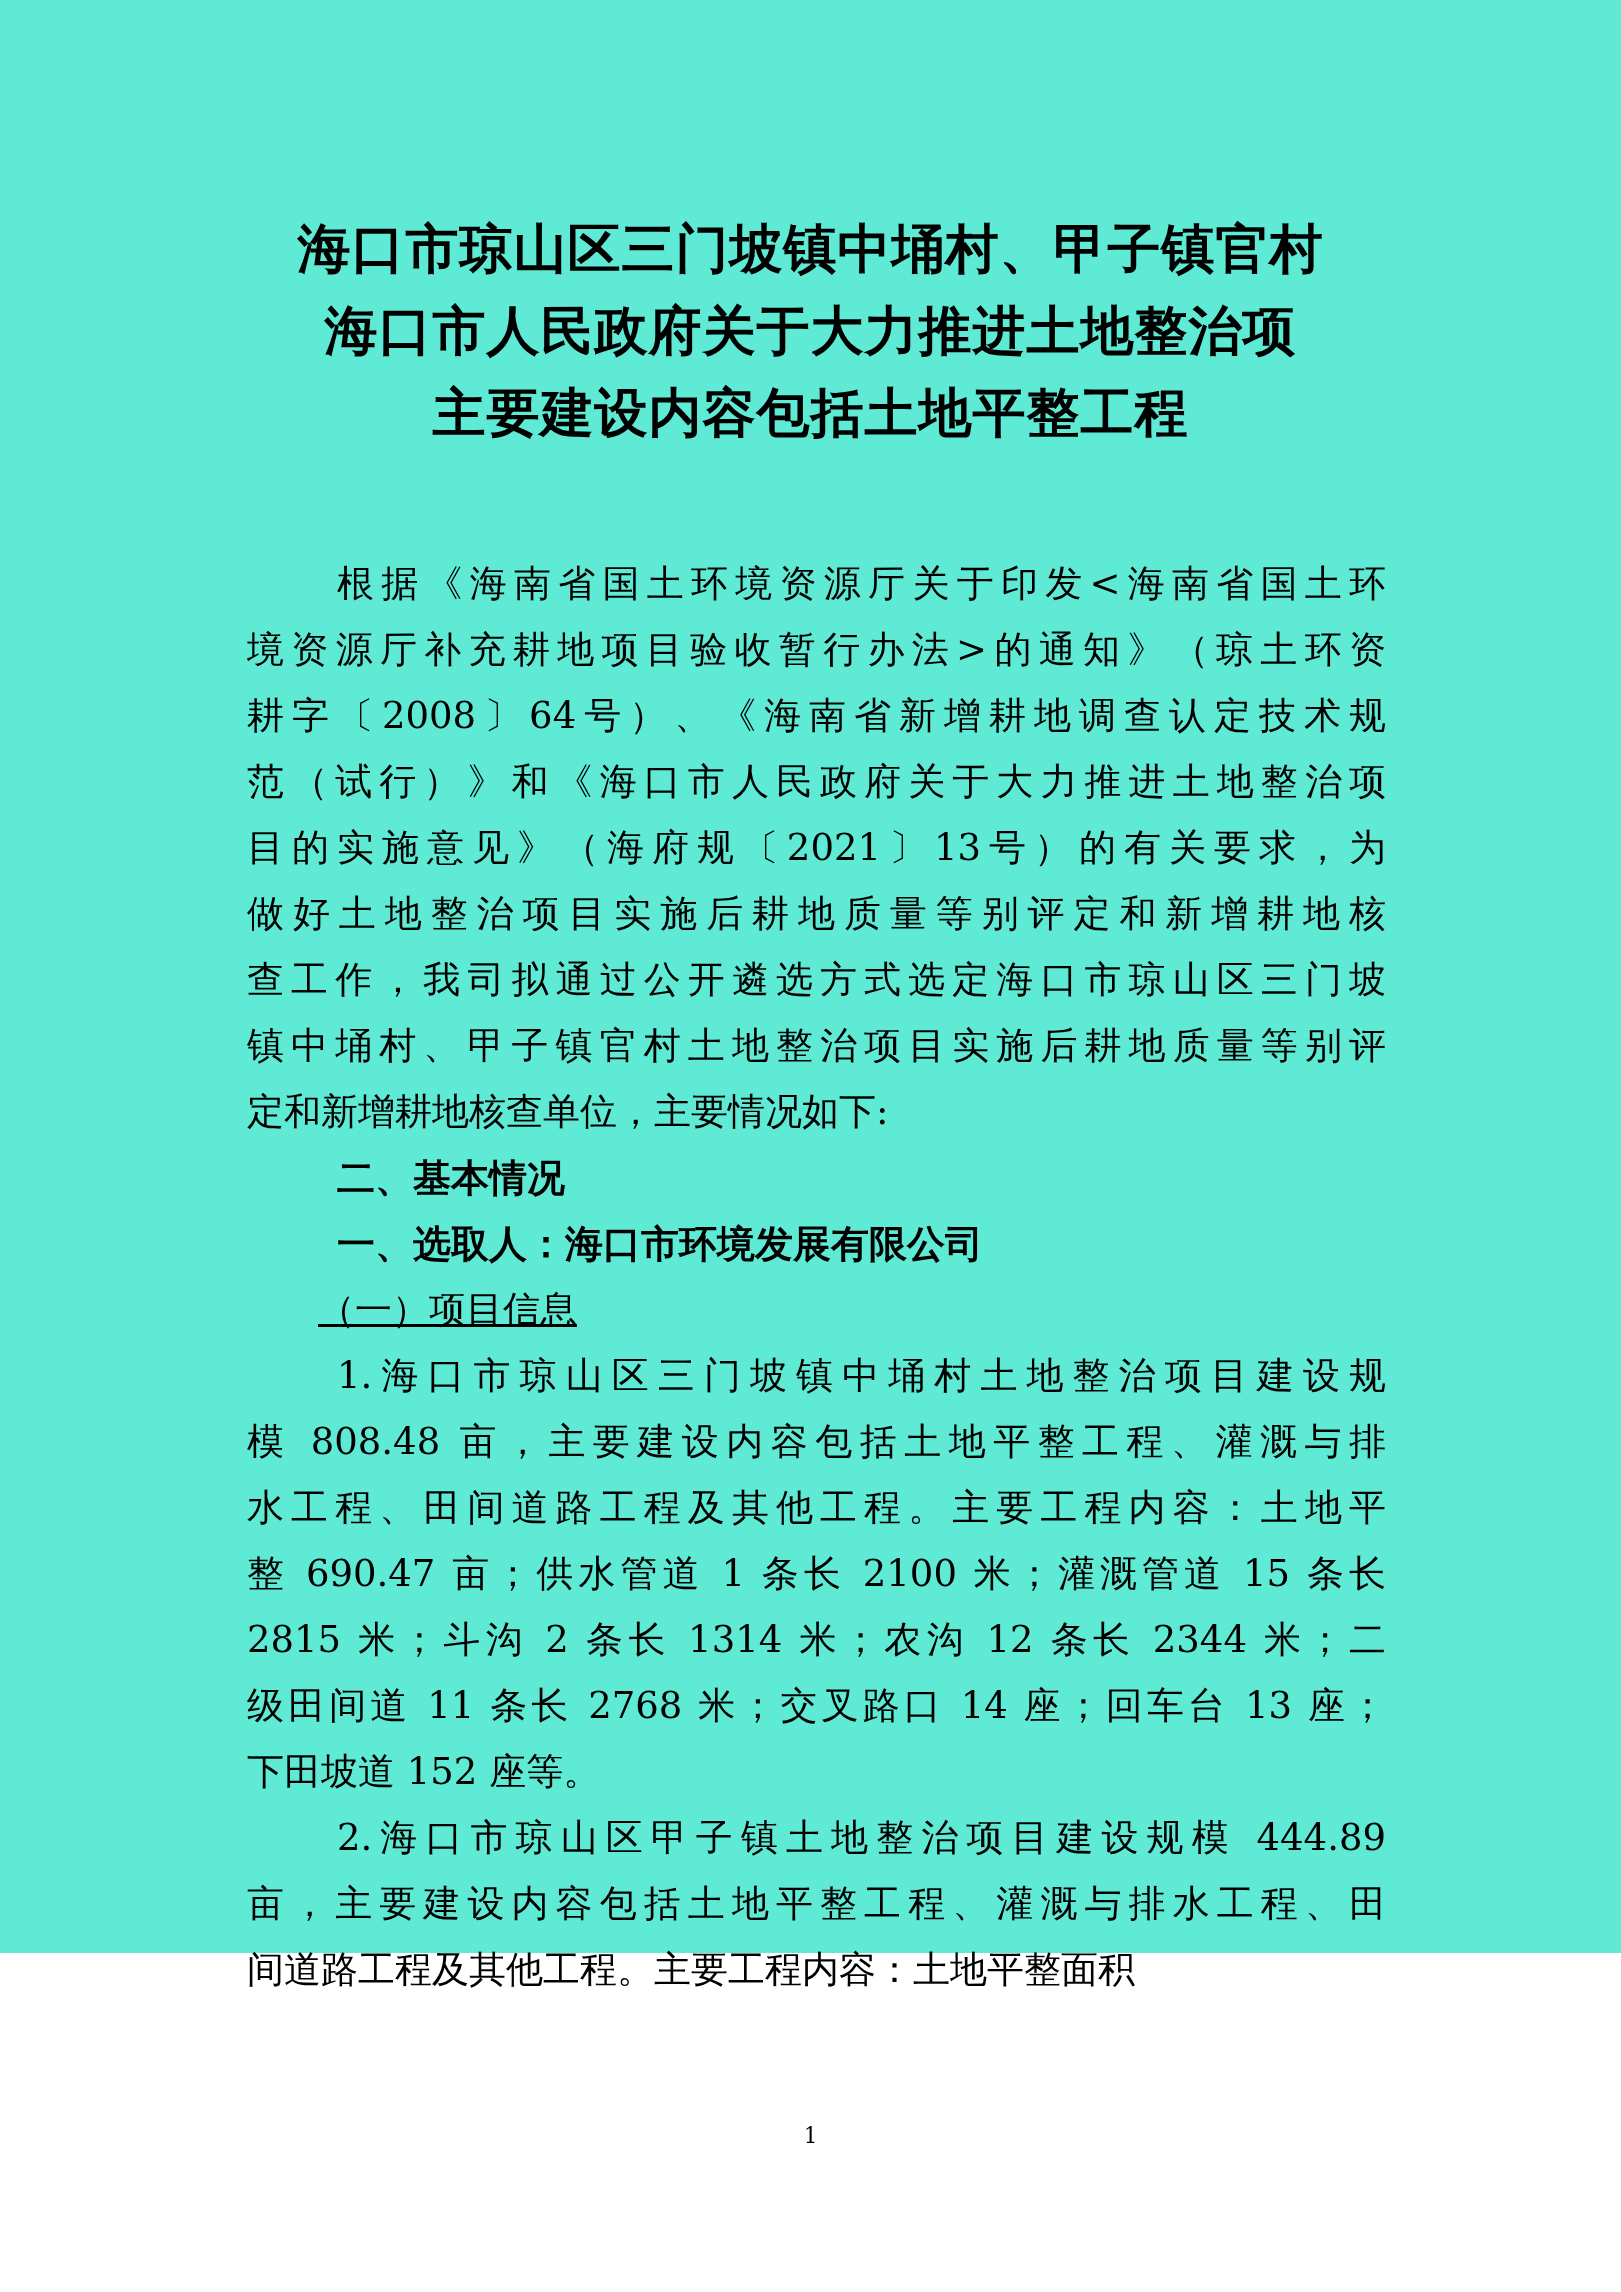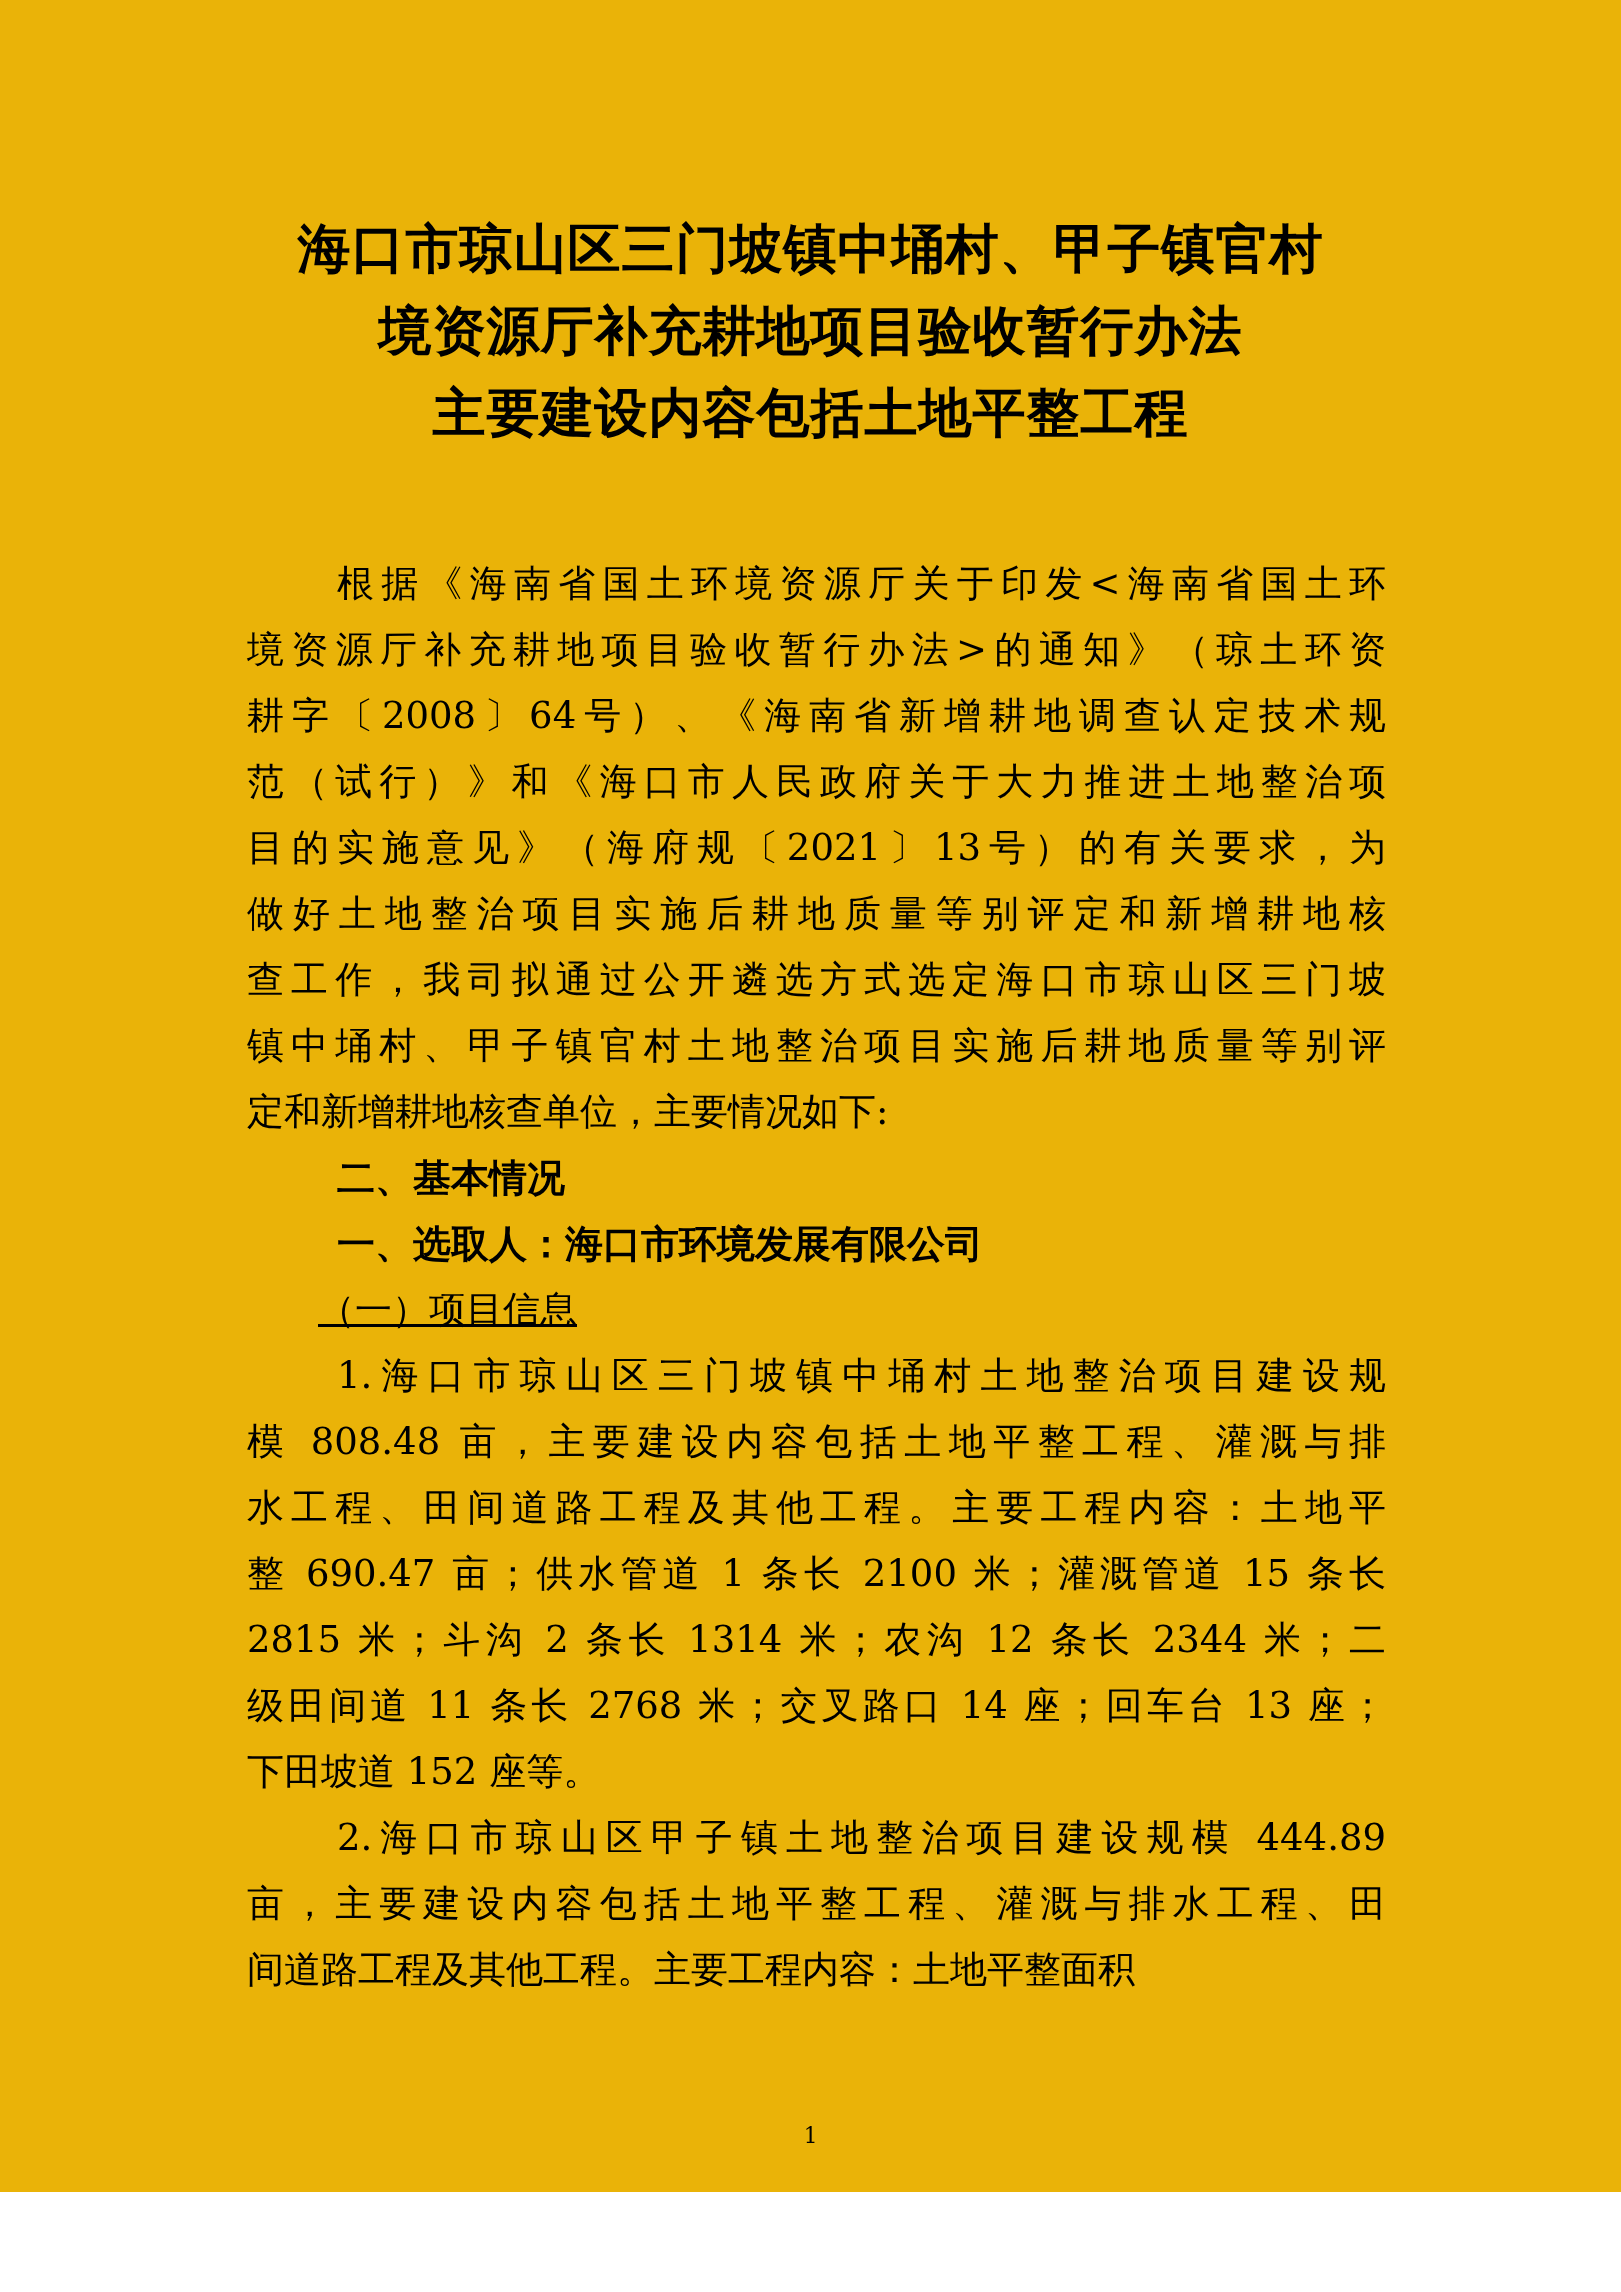--- a/index.html
+++ b/index.html
@@ -12,22 +12,22 @@
       height: 2293px;
       position: relative;
       overflow: hidden;
       color: #000000;
     }
     .page {
       position: absolute;
       left: 0;
       top: 0;
       width: 1621px;
-      height: 2192px;
-      background: #eab308;
+      height: 1953px;
+      background: #5eead4;
     }
     .title {
       position: absolute;
       left: 0;
       top: 208px;
       width: 1621px;
       text-align: center;
       font-family: "DejaVu Sans", "Liberation Sans", sans-serif;
       font-weight: bold;
       font-size: 53px;
@@ -79,21 +79,21 @@
       font-size: 21.6px;
     }
   </style>
 </head>
 <body>
 
 <div class="page">
 
   <div class="title">
     <span class="tline">海口市琼山区三门坡镇中埇村、甲子镇官村</span>
-    <span class="tline">境资源厅补充耕地项目验收暂行办法</span>
+    <span class="tline">海口市人民政府关于大力推进土地整治项</span>
     <span class="tline">主要建设内容包括土地平整工程</span>
   </div>
 
   <div class="body">
     <div>
       <span class="line indent">根据《海南省国土环境资源厅关于印发&lt;海南省国土环</span>
       <span class="line">境资源厅补充耕地项目验收暂行办法&gt;的通知》（琼土环资</span>
       <span class="line">耕字〔2008〕64号）、《海南省新增耕地调查认定技术规</span>
       <span class="line">范（试行）》和《海口市人民政府关于大力推进土地整治项</span>
       <span class="line">目的实施意见》（海府规〔2021〕13号）的有关要求，为</span>

